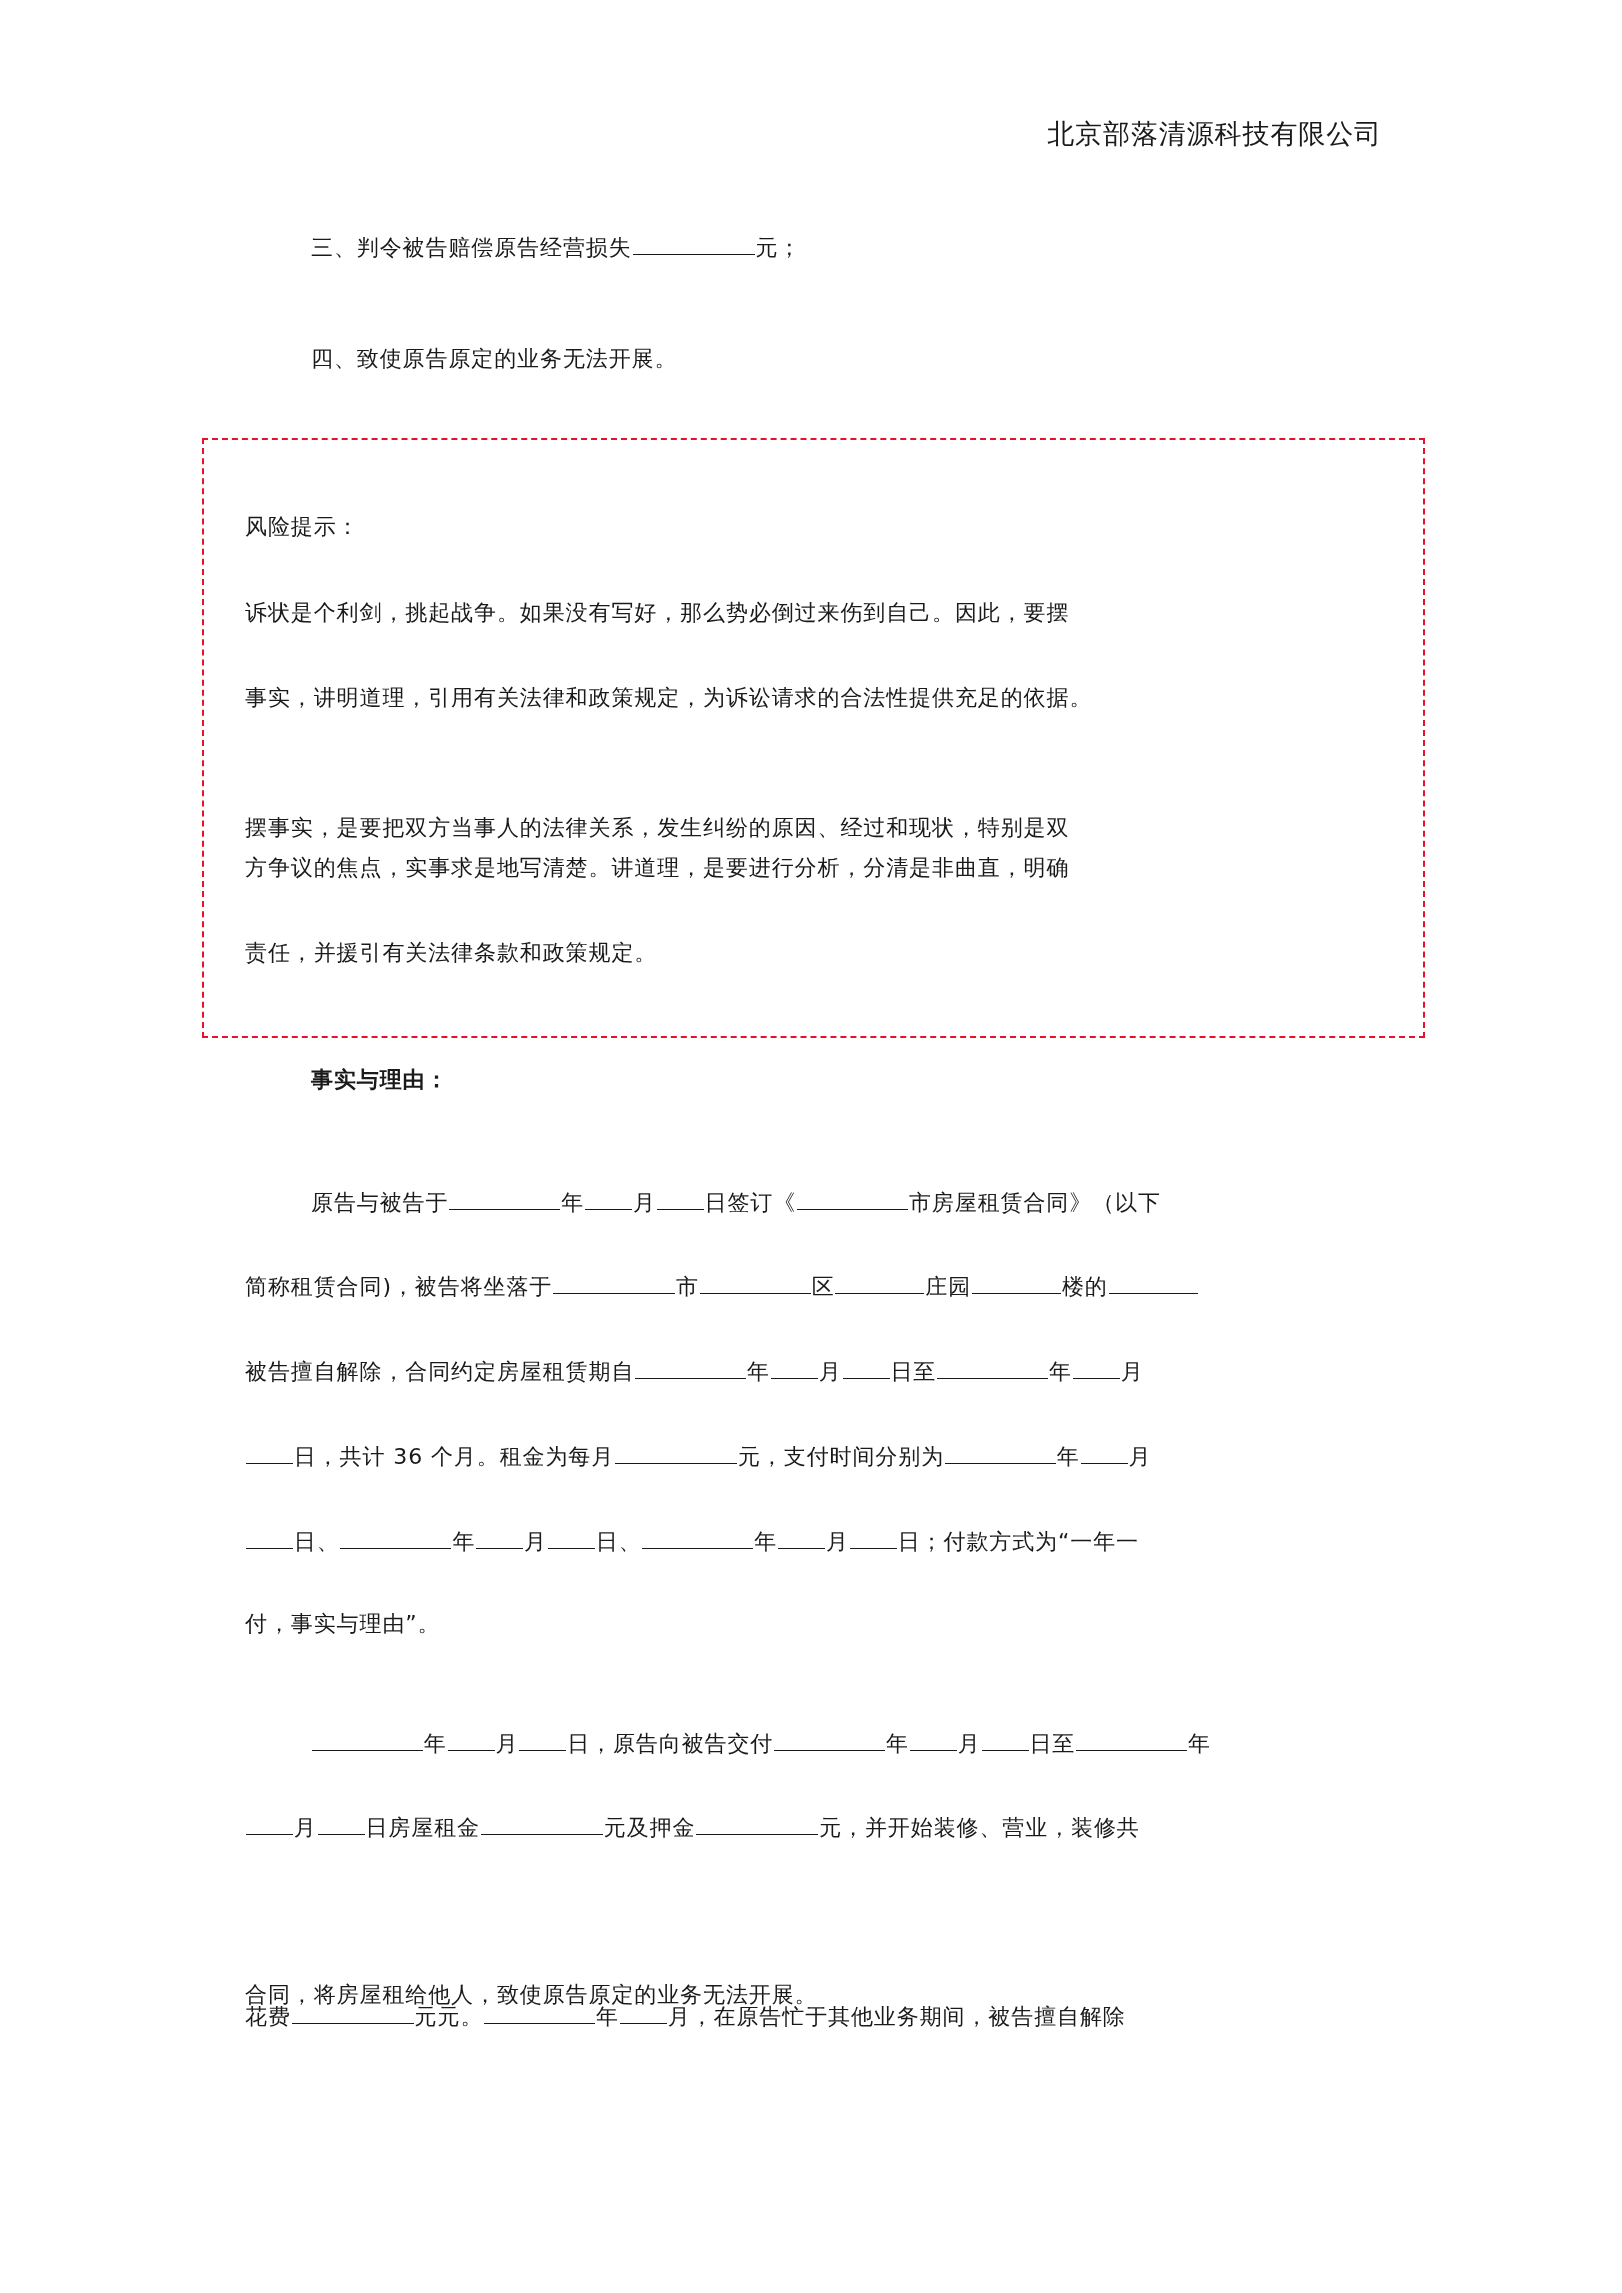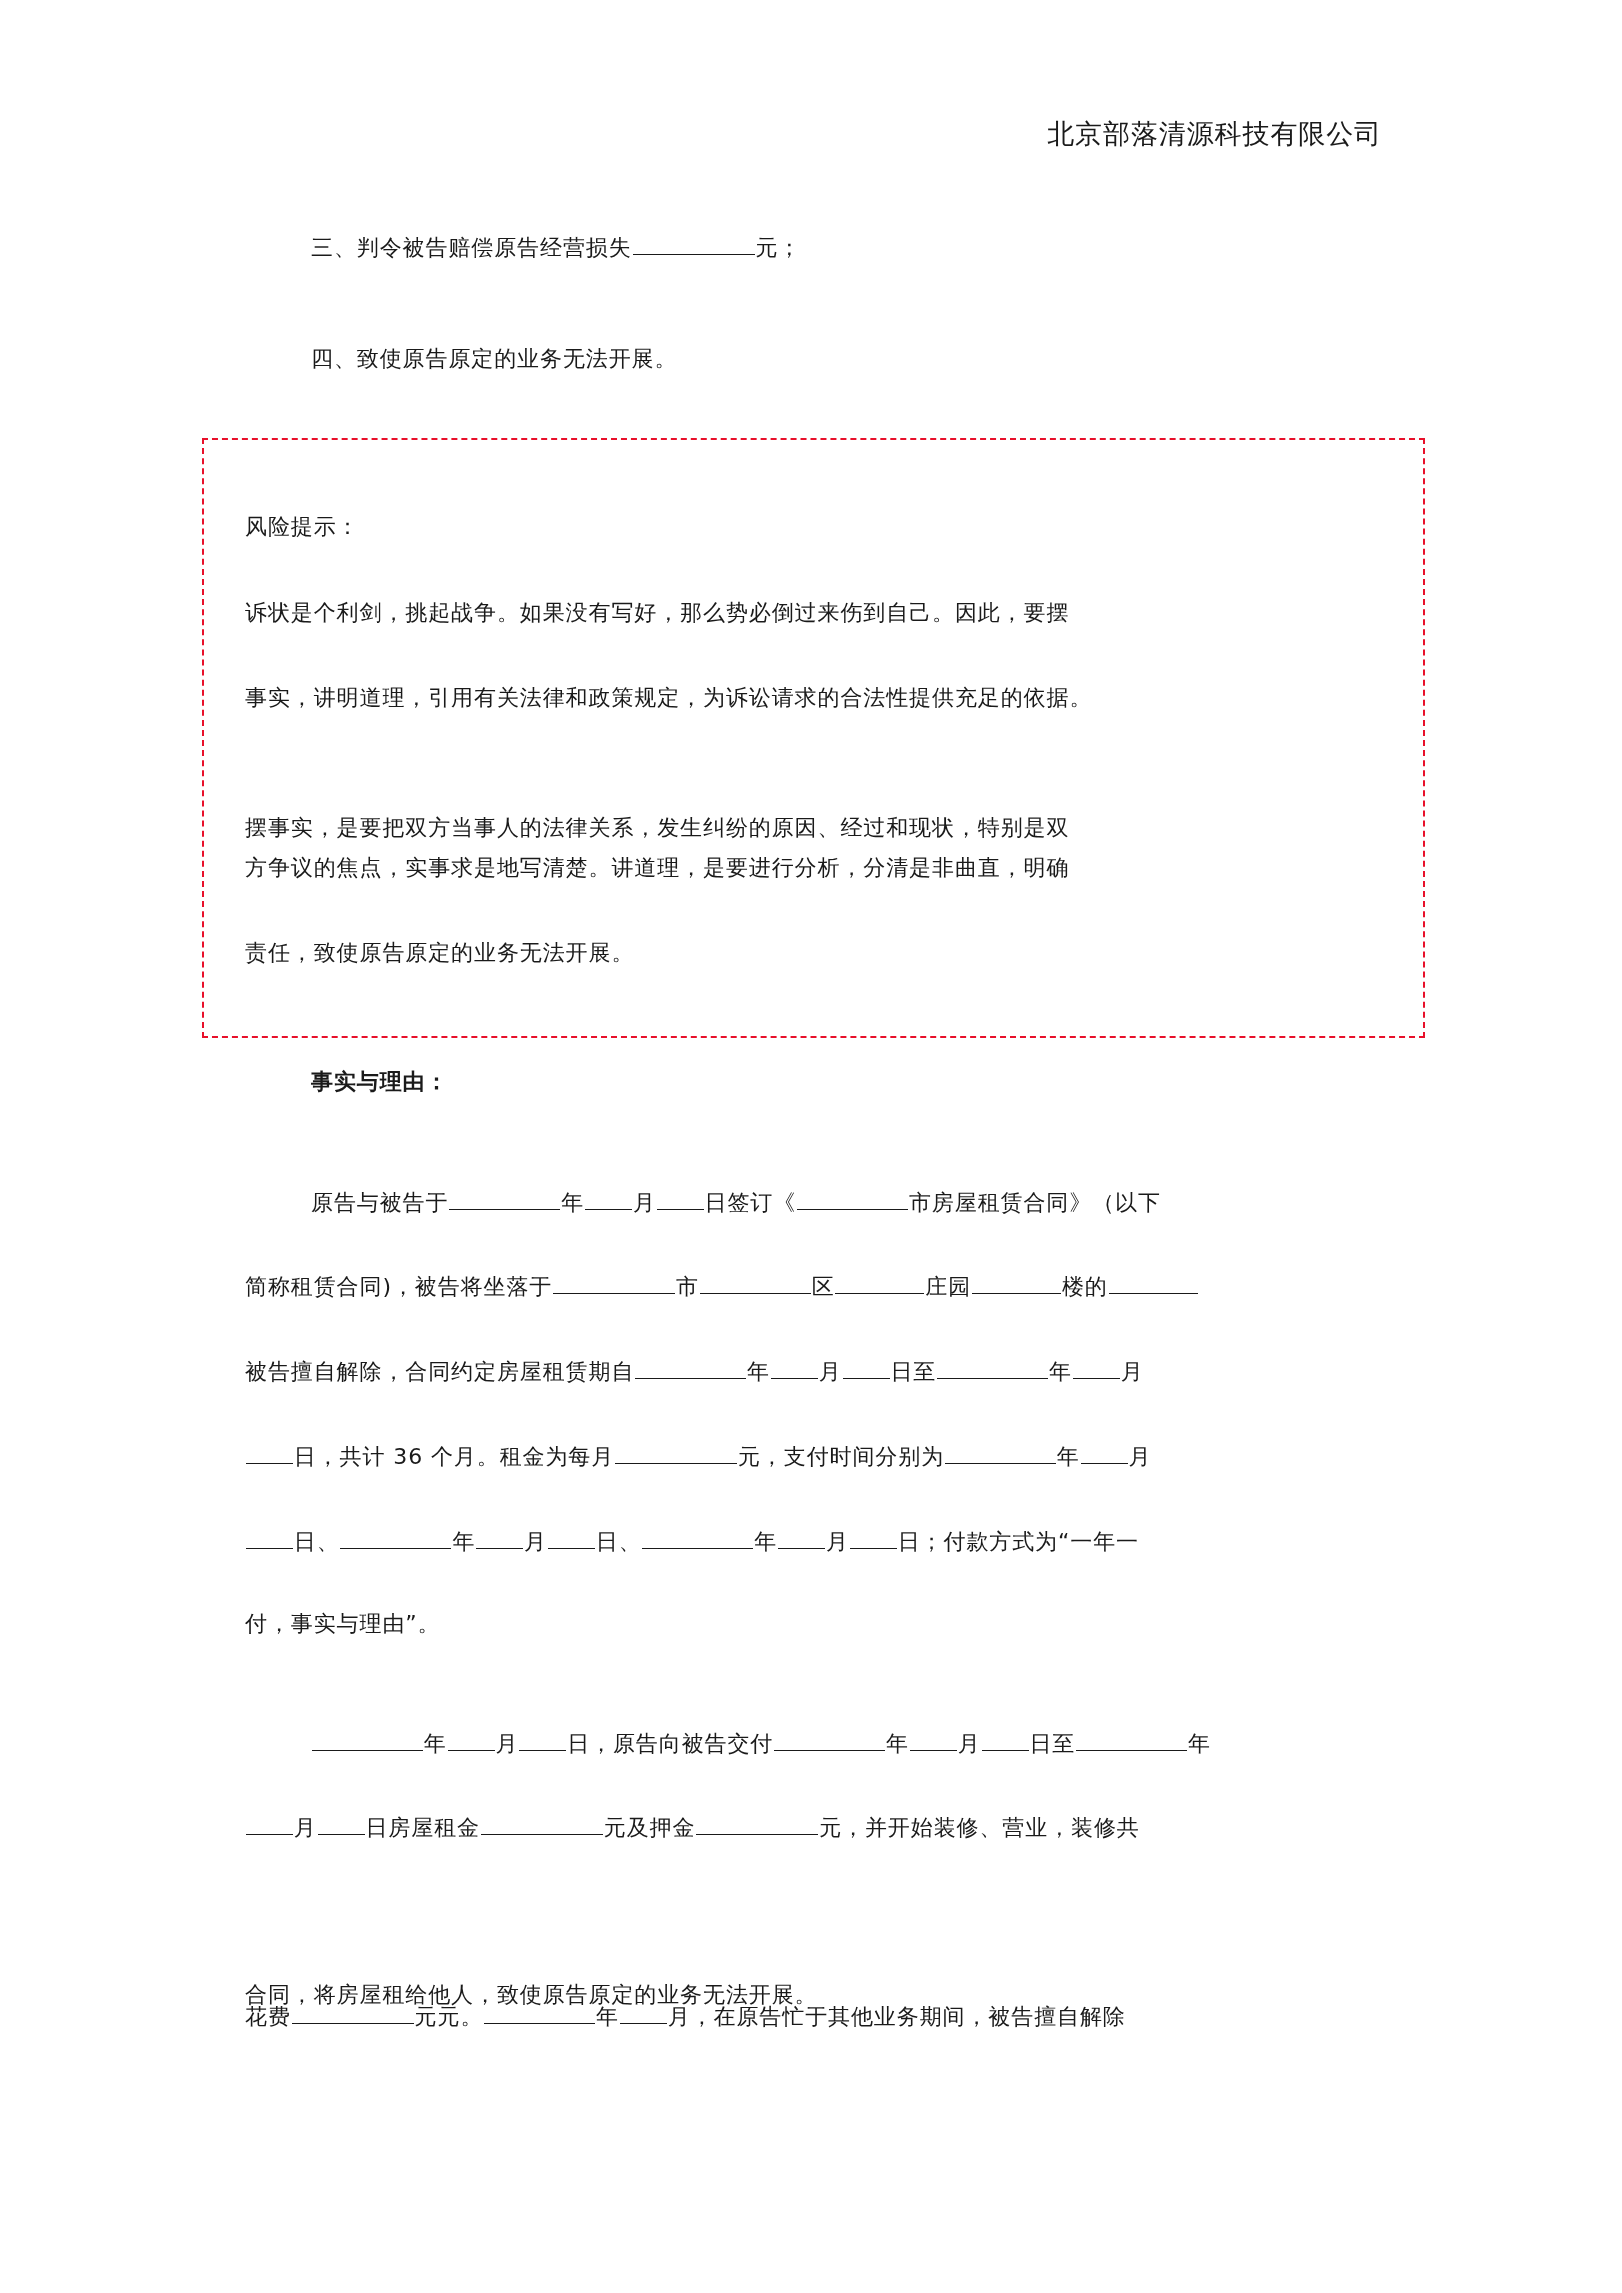--- a/index.html
+++ b/index.html
@@ -2,42 +2,42 @@
 <html style="font-size:14.5px"><head>
 <meta charset="utf-8">
 <style>
   html, body { margin: 0; padding: 0; background: #ffffff; }
   body { width: 1623px; height: 2294px; position: relative; overflow: hidden;
          font-family: "DejaVu Sans", "Liberation Sans", sans-serif; color: #1a1a1a; }
   .header { position: absolute; top: 116px; right: 241px; font-size: 27px; letter-spacing: 0.9px; }
   .line { position: absolute; left: 245px; width: 1141px; font-size: 22px; line-height: 36px;
           white-space: nowrap; letter-spacing: 0.9px; }
   .indent { left: 311px; }
-  .bold { font-weight: bold; }
+  .bold { font-weight: bold; font-family: Liberation Mono, monospace; }
   .risk-box { position: absolute; left: 202px; top: 438px; width: 1223px; height: 600px;
               border: 2.7px dashed #e8102a; box-sizing: border-box; }
   .blank { display: inline-block; border-bottom: 1.8px solid #1a1a1a; height: 27px;
            vertical-align: baseline; margin: 0 0.9px; }
   .b3 { width: 47px; } .b6 { width: 89px; } .b7 { width: 111px; } .b8 { width: 122px; }
 </style>
 </head>
 <body>
 
 <div class="header">北京部落清源科技有限公司</div>
 
 <div class="line indent" style="top:227px"><span>三、判令被告赔偿原告经营损失</span><span class="blank b8"></span><span>元；</span></div>
 <div class="line indent" style="top:341px">四、致使原告原定的业务无法开展。</div>
 
 <div class="risk-box" style="border-color: rgb(232, 16, 42);"></div>
 <div class="line" style="top:509px">风险提示：</div>
 <div class="line" style="top:595px">诉状是个利剑，挑起战争。如果没有写好，那么势必倒过来伤到自己。因此，要摆</div>
 <div class="line" style="top:680px">事实，讲明道理，引用有关法律和政策规定，为诉讼请求的合法性提供充足的依据。</div>
 <div class="line" style="top:810px">摆事实，是要把双方当事人的法律关系，发生纠纷的原因、经过和现状，特别是双</div>
 <div class="line" style="top:850px">方争议的焦点，实事求是地写清楚。讲道理，是要进行分析，分清是非曲直，明确</div>
-<div class="line" style="top:935px">责任，致使原告原定的业务无法开展。</div>
+<div class="line" style="top:935px">责任，并援引有关法律条款和政策规定。</div>
 
 <div class="line indent bold" style="top:1064px">事实与理由：</div>
 
 <div class="line indent" style="top:1182px"><span>原告与被告于</span><span class="blank b7"></span><span>年</span><span class="blank b3"></span><span>月</span><span class="blank b3"></span><span>日签订《</span><span class="blank b7"></span><span>市房屋租赁合同》（以下</span></div>
 
 <div class="line" style="top:1266px"><span>简称租赁合同)，被告将坐落于</span><span class="blank b8"></span><span>市</span><span class="blank b7"></span><span>区</span><span class="blank b6"></span><span>庄园</span><span class="blank b6"></span><span>楼的</span><span class="blank b6"></span></div>
 
 <div class="line" style="top:1351px"><span>被告擅自解除，合同约定房屋租赁期自</span><span class="blank b7"></span><span>年</span><span class="blank b3"></span><span>月</span><span class="blank b3"></span><span>日至</span><span class="blank b7"></span><span>年</span><span class="blank b3"></span><span>月</span></div>
 
 <div class="line" style="top:1436px"><span class="blank b3"></span><span>日，共计 36 个月。租金为每月</span><span class="blank b8"></span><span>元，支付时间分别为</span><span class="blank b7"></span><span>年</span><span class="blank b3"></span><span>月</span></div>

